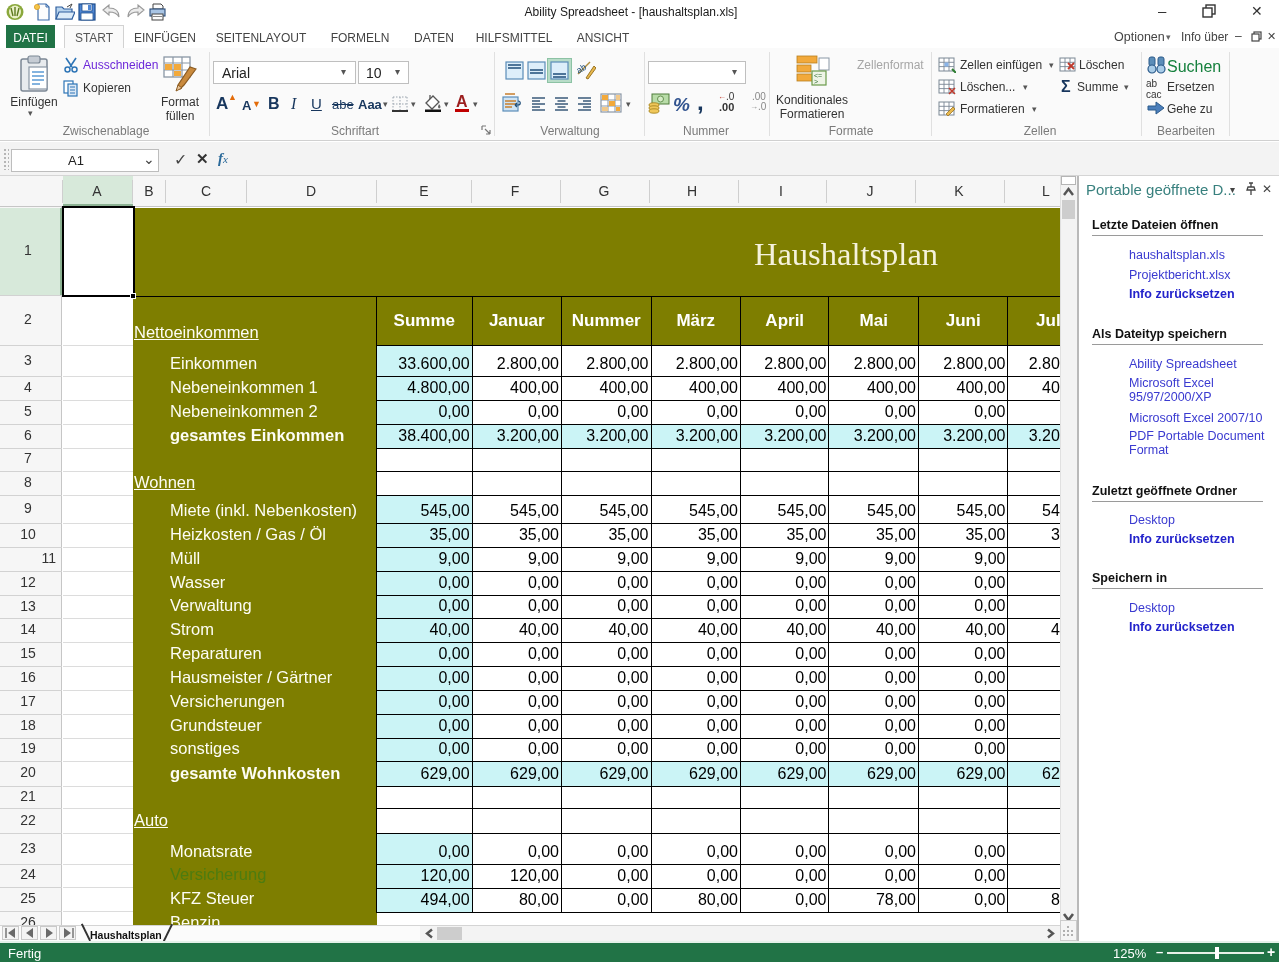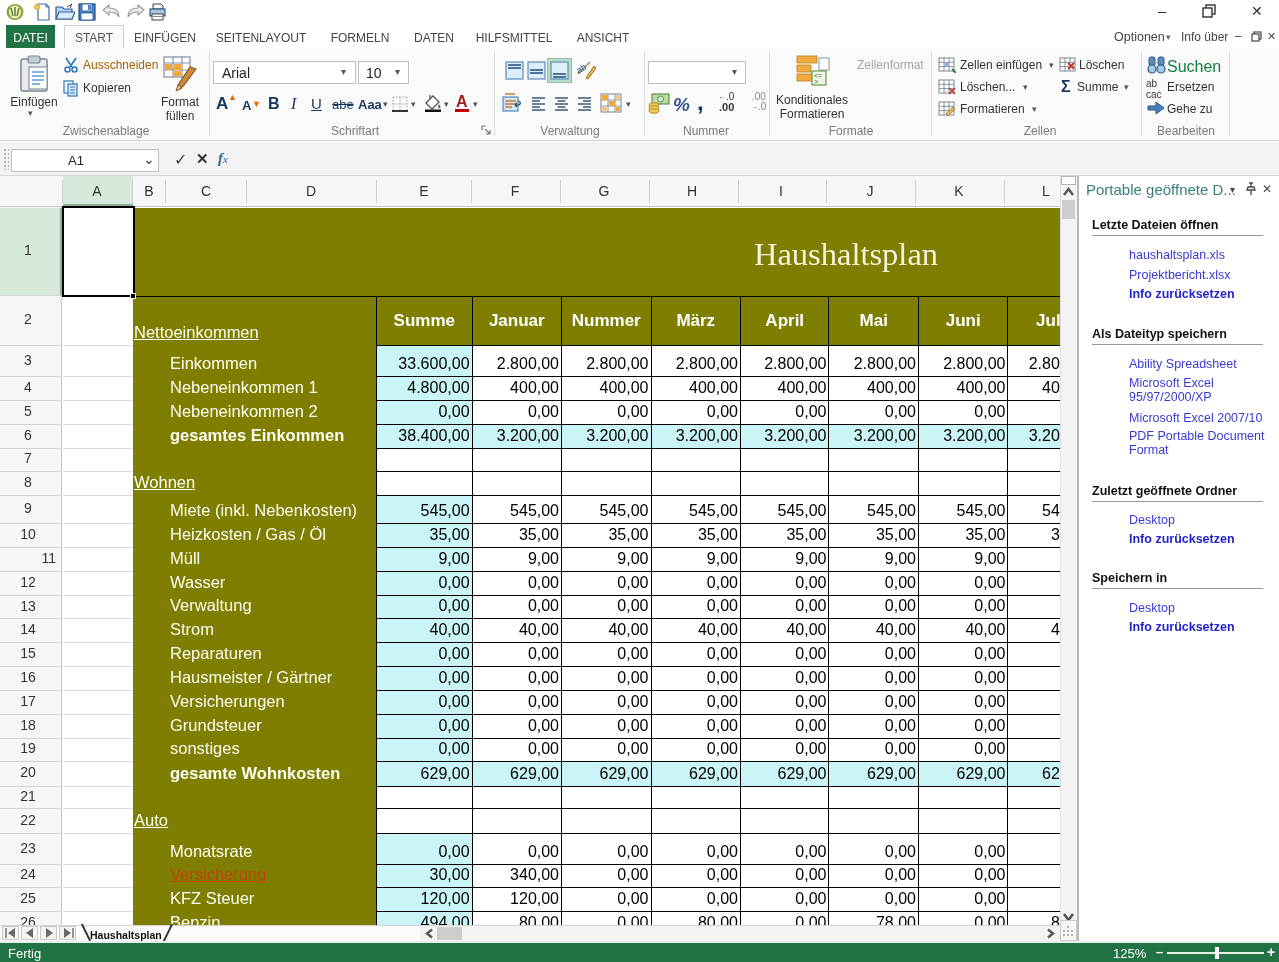--- a/index.html
+++ b/index.html
@@ -37,20 +37,21 @@
 </svg>
 <svg class="a" style="left:125px;top:4px" width="22" height="16" viewBox="0 0 22 16">
 <path d="M19 6 L13 1 L13 4 C7 4 3 7 3 13 C5 9 9 8 13 8 L13 11 Z" fill="#ececec" stroke="#9a9a9a" stroke-width="1.1"></path>
 </svg>
 <svg class="a" style="left:148px;top:3px" width="19" height="19" viewBox="0 0 19 19">
 <path d="M5 1 L13 1 L15 3 L15 6 L5 6 Z" fill="#fdfdfd" stroke="#444" stroke-width="1"></path>
 <rect x="2" y="6" width="15" height="7" fill="#a8c4e4" stroke="#2b4c77" stroke-width="1.1"></rect>
 <rect x="4" y="11" width="11" height="6" fill="#fdfdfd" stroke="#444" stroke-width="1"></rect>
 <rect x="5" y="13" width="9" height="1" fill="#888"></rect>
 </svg>
+<div class="t" style="left:0;top:5px;width:1262px;text-align:center;font-size:12px;color:#1a1a1a">Ability Spreadsheet - [haushaltsplan.xls]</div>
 <div class="t" style="left:1158px;top:2px;font-size:15px;color:#333">–</div>
 <svg class="a" style="left:1202px;top:4px" width="14" height="14" viewBox="0 0 14 14">
 <rect x="4" y="1" width="9" height="9" fill="none" stroke="#333" stroke-width="1.4"></rect>
 <rect x="1" y="4" width="9" height="9" fill="#fff" stroke="#333" stroke-width="1.4"></rect>
 </svg>
 <div class="t" style="left:1251px;top:3px;font-size:14px;color:#333">✕</div>
 <div class="a" style="left:0;top:25px;width:1279px;height:23px;background:#fff"></div>
 <div class="a" style="left:6px;top:25px;width:49px;height:23px;background:#217346"></div>
 <div class="t" style="left:6px;top:31px;width:49px;text-align:center;font-size:12px;color:#fff">DATEI</div>
 <div class="a" style="left:64px;top:25px;width:60px;height:23px;background:#fafafa;border:1px solid #d2d2d2;border-bottom:none"></div>
@@ -84,21 +85,21 @@
 <rect x="12" y="12" width="18" height="22" fill="#fff" stroke="#8a97a5" stroke-width="1.2"></rect>
 <path d="M15 17 H27 M15 21 H27 M15 25 H27 M15 29 H23" stroke="#5b9bd5" stroke-width="1.6"></path>
 </svg>
 <div class="t" style="left:4px;top:95px;width:60px;text-align:center;font-size:12px;color:#333">Einfügen</div>
 <div class="t" style="left:28px;top:108px;font-size:9px;color:#555">▾</div>
 <svg class="a" style="left:63px;top:57px" width="16" height="16" viewBox="0 0 16 16">
 <path d="M3 1 L9 10 M13 1 L7 10" stroke="#2e75b6" stroke-width="1.6"></path>
 <circle cx="4.5" cy="12.5" r="2.5" fill="none" stroke="#2e75b6" stroke-width="1.5"></circle>
 <circle cx="11.5" cy="12.5" r="2.5" fill="none" stroke="#2e75b6" stroke-width="1.5"></circle>
 </svg>
-<div class="t" style="left:83px;top:58px;font-size:12px;color:#a16207">Ausschneiden</div>
+<div class="t" style="left:83px;top:58px;font-size:12px;color:#6d28d9">Ausschneiden</div>
 <svg class="a" style="left:63px;top:80px" width="16" height="17" viewBox="0 0 16 17">
 <rect x="1" y="1" width="9" height="12" fill="#fff" stroke="#2e75b6" stroke-width="1.2"></rect>
 <rect x="5" y="4" width="9" height="12" fill="#dbe8f5" stroke="#2e75b6" stroke-width="1.2"></rect>
 <path d="M7 7 H12 M7 10 H12 M7 13 H12" stroke="#2e75b6" stroke-width="1"></path>
 </svg>
 <div class="t" style="left:83px;top:81px;font-size:12px;color:#333">Kopieren</div>
 <svg class="a" style="left:162px;top:55px" width="38" height="38" viewBox="0 0 38 38">
 <rect x="2" y="2" width="26" height="20" fill="#fff" stroke="#8a97a5" stroke-width="1.3"></rect>
 <path d="M2 8 H28 M2 15 H28 M11 2 V22 M20 2 V22" stroke="#8a97a5" stroke-width="1.2"></path>
 <rect x="3" y="9" width="7" height="6" fill="#f2a93b"></rect>
@@ -600,30 +601,20 @@
             <td style="border-left:1px solid #000;border-right:1px solid #000;border-bottom:1px solid #000;box-sizing:border-box;width:96px;height:31px;background:#cbf4f6;color:#000;font-size:16px;text-align:right;vertical-align:bottom;padding:0 2px 3px 0;overflow:hidden">0,00</td>
             <td style="border-right:1px solid #000;border-bottom:1px solid #000;box-sizing:border-box;width:89px;height:31px;background:#fff;color:#000;font-size:16px;text-align:right;vertical-align:bottom;padding:0 2px 3px 0;overflow:hidden">0,00</td>
             <td style="border-right:1px solid #000;border-bottom:1px solid #000;box-sizing:border-box;width:89px;height:31px;background:#fff;color:#000;font-size:16px;text-align:right;vertical-align:bottom;padding:0 2px 3px 0;overflow:hidden">0,00</td>
             <td style="border-right:1px solid #000;border-bottom:1px solid #000;box-sizing:border-box;width:89px;height:31px;background:#fff;color:#000;font-size:16px;text-align:right;vertical-align:bottom;padding:0 2px 3px 0;overflow:hidden">0,00</td>
             <td style="border-right:1px solid #000;border-bottom:1px solid #000;box-sizing:border-box;width:88px;height:31px;background:#fff;color:#000;font-size:16px;text-align:right;vertical-align:bottom;padding:0 2px 3px 0;overflow:hidden">0,00</td>
             <td style="border-right:1px solid #000;border-bottom:1px solid #000;box-sizing:border-box;width:89px;height:31px;background:#fff;color:#000;font-size:16px;text-align:right;vertical-align:bottom;padding:0 2px 3px 0;overflow:hidden">0,00</td>
             <td style="border-right:1px solid #000;border-bottom:1px solid #000;box-sizing:border-box;width:89px;height:31px;background:#fff;color:#000;font-size:16px;text-align:right;vertical-align:bottom;padding:0 2px 3px 0;overflow:hidden">0,00</td>
             <td style="border-right:1px solid #000;border-bottom:1px solid #000;box-sizing:border-box;width:85px;height:31px;background:#fff;color:#000;font-size:16px;text-align:right;vertical-align:bottom;padding:0 2px 3px 0;overflow:hidden"></td>
           </tr>
           <tr>
-            <td style="border-left:1px solid #000;border-right:1px solid #000;border-bottom:1px solid #000;box-sizing:border-box;width:96px;height:23px;background:#cbf4f6;color:#000;font-size:16px;text-align:right;vertical-align:bottom;padding:0 2px 3px 0;overflow:hidden">30,00</td>
-            <td style="border-right:1px solid #000;border-bottom:1px solid #000;box-sizing:border-box;width:89px;height:23px;background:#fff;color:#000;font-size:16px;text-align:right;vertical-align:bottom;padding:0 2px 3px 0;overflow:hidden">340,00</td>
-            <td style="border-right:1px solid #000;border-bottom:1px solid #000;box-sizing:border-box;width:89px;height:23px;background:#fff;color:#000;font-size:16px;text-align:right;vertical-align:bottom;padding:0 2px 3px 0;overflow:hidden">0,00</td>
-            <td style="border-right:1px solid #000;border-bottom:1px solid #000;box-sizing:border-box;width:89px;height:23px;background:#fff;color:#000;font-size:16px;text-align:right;vertical-align:bottom;padding:0 2px 3px 0;overflow:hidden">0,00</td>
-            <td style="border-right:1px solid #000;border-bottom:1px solid #000;box-sizing:border-box;width:88px;height:23px;background:#fff;color:#000;font-size:16px;text-align:right;vertical-align:bottom;padding:0 2px 3px 0;overflow:hidden">0,00</td>
-            <td style="border-right:1px solid #000;border-bottom:1px solid #000;box-sizing:border-box;width:89px;height:23px;background:#fff;color:#000;font-size:16px;text-align:right;vertical-align:bottom;padding:0 2px 3px 0;overflow:hidden">0,00</td>
-            <td style="border-right:1px solid #000;border-bottom:1px solid #000;box-sizing:border-box;width:89px;height:23px;background:#fff;color:#000;font-size:16px;text-align:right;vertical-align:bottom;padding:0 2px 3px 0;overflow:hidden">0,00</td>
-            <td style="border-right:1px solid #000;border-bottom:1px solid #000;box-sizing:border-box;width:85px;height:23px;background:#fff;color:#000;font-size:16px;text-align:right;vertical-align:bottom;padding:0 2px 3px 0;overflow:hidden"></td>
-          </tr>
-          <tr>
             <td style="border-left:1px solid #000;border-right:1px solid #000;border-bottom:1px solid #000;box-sizing:border-box;width:96px;height:24px;background:#cbf4f6;color:#000;font-size:16px;text-align:right;vertical-align:bottom;padding:0 2px 3px 0;overflow:hidden">120,00</td>
             <td style="border-right:1px solid #000;border-bottom:1px solid #000;box-sizing:border-box;width:89px;height:24px;background:#fff;color:#000;font-size:16px;text-align:right;vertical-align:bottom;padding:0 2px 3px 0;overflow:hidden">120,00</td>
             <td style="border-right:1px solid #000;border-bottom:1px solid #000;box-sizing:border-box;width:89px;height:24px;background:#fff;color:#000;font-size:16px;text-align:right;vertical-align:bottom;padding:0 2px 3px 0;overflow:hidden">0,00</td>
             <td style="border-right:1px solid #000;border-bottom:1px solid #000;box-sizing:border-box;width:89px;height:24px;background:#fff;color:#000;font-size:16px;text-align:right;vertical-align:bottom;padding:0 2px 3px 0;overflow:hidden">0,00</td>
             <td style="border-right:1px solid #000;border-bottom:1px solid #000;box-sizing:border-box;width:88px;height:24px;background:#fff;color:#000;font-size:16px;text-align:right;vertical-align:bottom;padding:0 2px 3px 0;overflow:hidden">0,00</td>
             <td style="border-right:1px solid #000;border-bottom:1px solid #000;box-sizing:border-box;width:89px;height:24px;background:#fff;color:#000;font-size:16px;text-align:right;vertical-align:bottom;padding:0 2px 3px 0;overflow:hidden">0,00</td>
             <td style="border-right:1px solid #000;border-bottom:1px solid #000;box-sizing:border-box;width:89px;height:24px;background:#fff;color:#000;font-size:16px;text-align:right;vertical-align:bottom;padding:0 2px 3px 0;overflow:hidden">0,00</td>
             <td style="border-right:1px solid #000;border-bottom:1px solid #000;box-sizing:border-box;width:85px;height:24px;background:#fff;color:#000;font-size:16px;text-align:right;vertical-align:bottom;padding:0 2px 3px 0;overflow:hidden"></td>
           </tr>
           <tr>
@@ -651,21 +642,21 @@
 <div class="t" style="left:170px;top:421px;font-size:16.5px;color:#fdfdf4;line-height:17px;">Verwaltung</div>
 <div class="t" style="left:170px;top:445px;font-size:16.5px;color:#fdfdf4;line-height:17px;">Strom</div>
 <div class="t" style="left:170px;top:469px;font-size:16.5px;color:#fdfdf4;line-height:17px;">Reparaturen</div>
 <div class="t" style="left:170px;top:493px;font-size:16.5px;color:#fdfdf4;line-height:17px;">Hausmeister / Gärtner</div>
 <div class="t" style="left:170px;top:517px;font-size:16.5px;color:#fdfdf4;line-height:17px;">Versicherungen</div>
 <div class="t" style="left:170px;top:541px;font-size:16.5px;color:#fdfdf4;line-height:17px;">Grundsteuer</div>
 <div class="t" style="left:170px;top:564px;font-size:16.5px;color:#fdfdf4;line-height:17px;">sonstiges</div>
 <div class="t" style="left:170px;top:589px;font-size:16.5px;color:#fdfdf4;line-height:17px;font-weight:bold;">gesamte Wohnkosten</div>
 <div class="t" style="left:134px;top:636px;font-size:16.5px;color:#fdfdf4;line-height:17px;text-decoration:underline;">Auto</div>
 <div class="t" style="left:170px;top:667px;font-size:16.5px;color:#fdfdf4;line-height:17px;">Monatsrate</div>
-<div class="t" style="left:170px;top:690px;font-size:16.5px;color:#c2410c;line-height:17px;text-decoration:underline;">Versicherung</div>
+<div class="t" style="left:170px;top:690px;font-size:16.5px;color:#4d7c0f;line-height:17px;">Versicherung</div>
 <div class="t" style="left:170px;top:714px;font-size:16.5px;color:#fdfdf4;line-height:17px;">KFZ Steuer</div>
 <div class="t" style="left:170px;top:738px;font-size:16.5px;color:#fdfdf4;line-height:17px;">Benzin</div>
 <div class="a" style="left:62px;top:30px;width:73px;height:91px;border:2px solid #000;background:transparent"></div>
 <div class="a" style="left:130px;top:117px;width:6px;height:6px;background:#000;border:1px solid #fff"></div>
 </div>
 <div class="a" style="left:1060px;top:176px;width:17px;height:750px;background:#f3f3f3;border-left:1px solid #e0e0e0"></div>
 <div class="a" style="left:1061px;top:176px;width:15px;height:9px;background:#fff;border:1px solid #b5b5b5"></div>
 <svg class="a" style="left:1062px;top:187px" width="13" height="10" viewBox="0 0 13 10">
       <path d="M2 8 L6.5 2 L11 8" stroke="#555" stroke-width="2.4" fill="none"></path>
     </svg>

